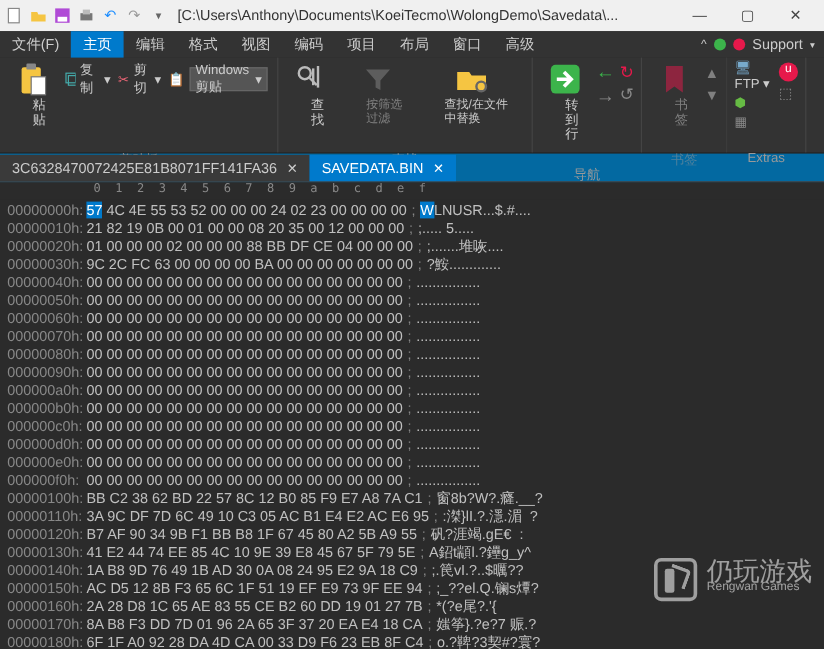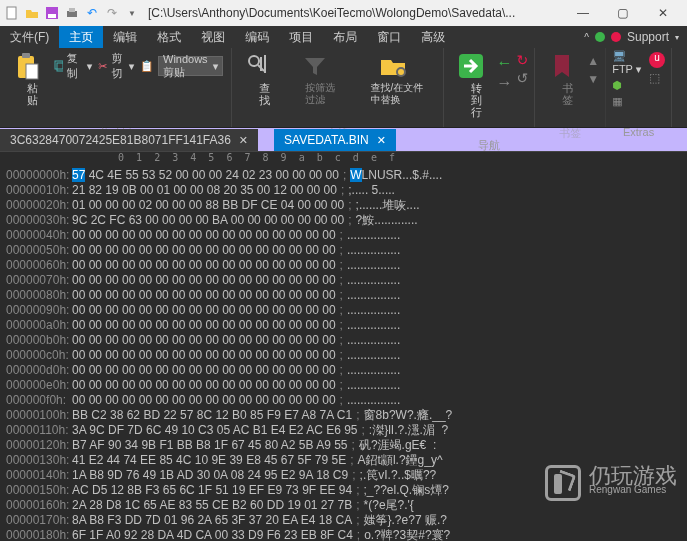--- a/index.html
+++ b/index.html
@@ -19,26 +19,26 @@
 .ribbon { height:80px; background:#333; border-bottom:1px solid #222; display:flex; }
 .rgroup { border-right:1px solid #444; padding:2px 6px 0 6px; display:flex; flex-direction:column; align-items:center; }
 .rgroup .top { flex:1; display:flex; align-items:flex-start; gap:4px; }
 .rgroup .lbl { font-size:11px; color:#999; padding:18px 0; }
 .bigbtn { display:flex; flex-direction:column; align-items:center; justify-content:flex-start; padding:2px 4px; min-width:42px; }
 .bigbtn .ic { width:28px; height:28px; display:flex; align-items:center; justify-content:center; margin-bottom:2px; }
 .bigbtn .tx { font-size:11px; color:#ccc; text-align:left; line-height:12px;margin-left:17px; }
 .smallrow { display:flex; flex-direction:row; gap:2px; font-size:11px; }
 .smallrow .sitem { display:flex; align-items:center; gap:4px; padding:1px 2px; }
 .combo { background:#555; border:1px solid #666; height:20px; display:flex; align-items:center; padding:0 4px; font-size:11px; }
-.tabbar { height:24px; background:#c4b5fd; display:flex; align-items:flex-end; border-bottom:1px solid #444;gap:16px; }
+.tabbar { height:24px; background:#0369a1; display:flex; align-items:flex-end; border-bottom:1px solid #444; }
 .tab { height:22px; padding:0 10px; display:flex; align-items:center; gap:8px; font-size:12px; }
 .tab.inactive { background:#3a3a3a; color:#ccc; }
 .tab.active { background:#007acc; color:#fff; }
 .tab .x { font-size:11px; }
-.ruler { height:14px; background:#2b2b2b; font-family:Consolas,monospace; font-size:10px; color:#888; padding-left:112px; letter-spacing:0; white-space:pre; }
+.ruler { height:14px; background:#2b2b2b; font-family:Consolas,monospace; font-size:10px; color:#888; padding-left:72px; letter-spacing:0; white-space:pre; }
 .hexview { font-family:Consolas,monospace; font-size:12px; line-height:15px; padding:2px 6px; white-space:pre; color:#b8b8b8; }
 .hexview .row { display:flex; }
 .hexview .off { color:#888; width:66px; }
 .hexview .bytes { color:#c0c0c0; }
 .hexview .sep { color:#888; padding:0 4px; }
 .hexview .asc { color:#c0c0c0; }
 .hexview .hi { background:#007acc; color:#fff; }
 .watermark { position:absolute; right:10px; bottom:40px; display:flex; align-items:center; gap:8px; opacity:.55; color:#fff; pointer-events:none; }
 .watermark .logo { width:36px; height:36px; border:3px solid #fff; border-radius:6px; position:relative; }
 .watermark .logo::before { content:""; position:absolute; left:6px; top:6px; width:8px; height:20px; background:#fff; border-radius:2px;}

